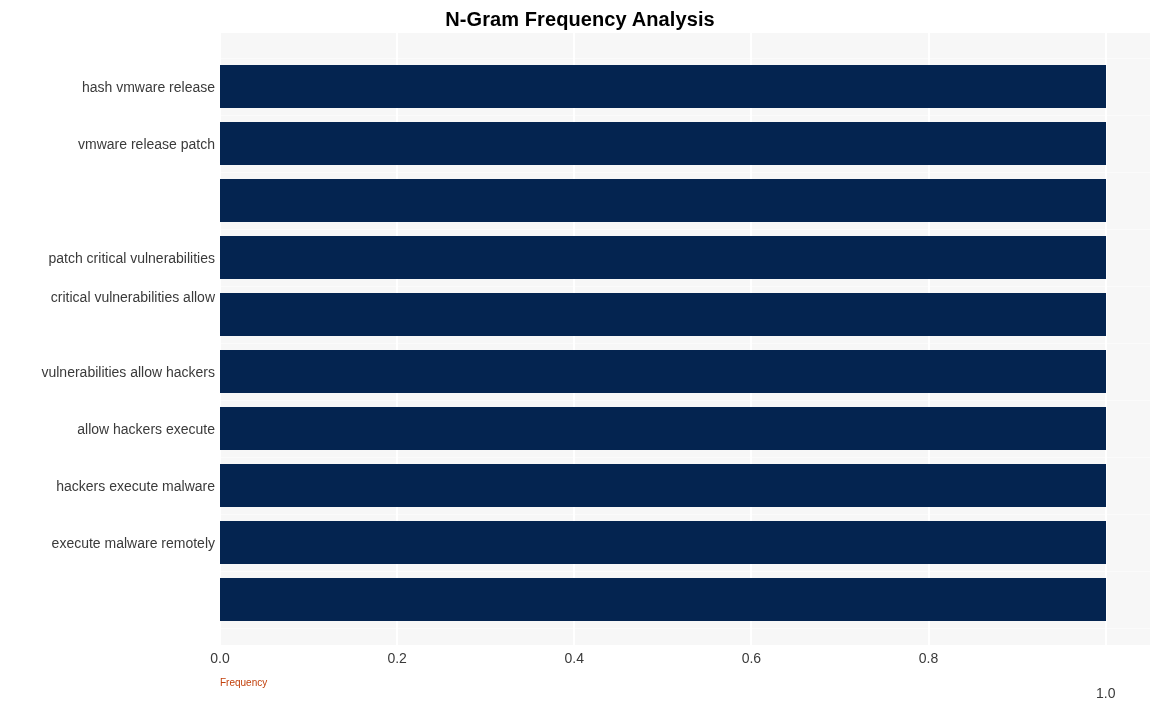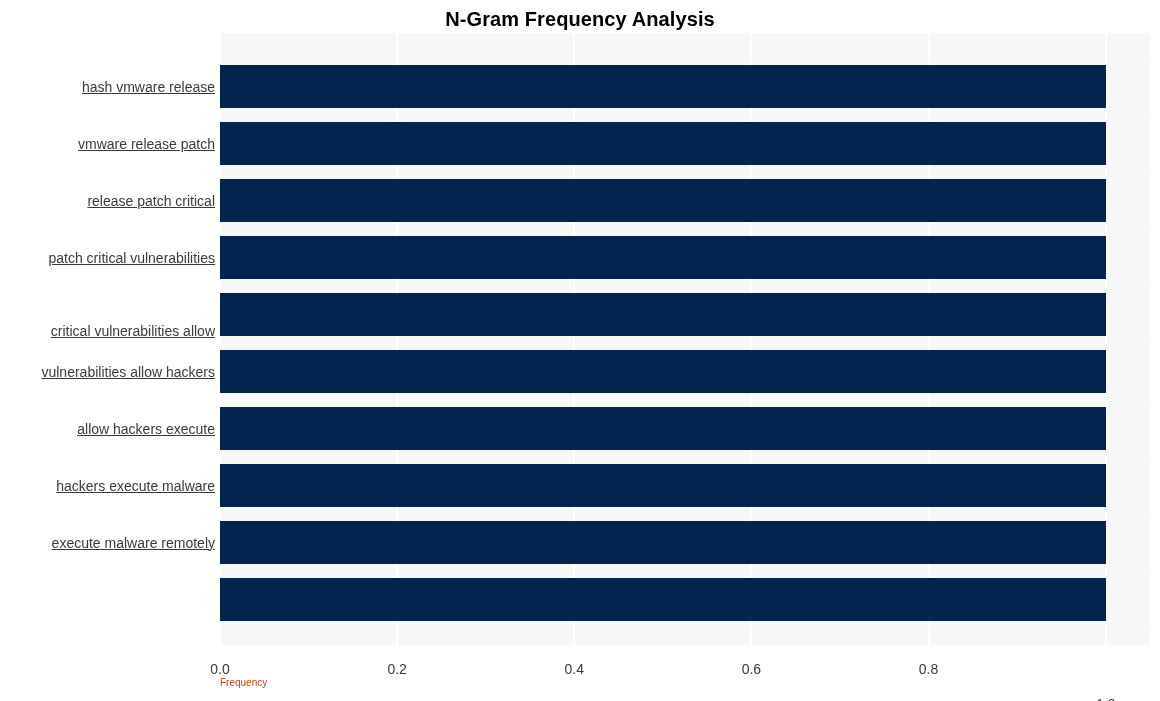--- a/index.html
+++ b/index.html
@@ -75,41 +75,40 @@
   
   .ytick {
     position: absolute;
     right: 0;
     width: 215px;
     text-align: right;
     font-size: 14px;
     color: #3a3a3a;
     line-height: 16px;
     white-space: nowrap;
-    text-decoration: underline;
   }
   #ytick-layer {
     position: absolute;
     left: 0;
     top: 33px;
     width: 215px;
     height: 612px;
   }
 
   
   #xtick-layer {
     position: absolute;
     left: 0;
     top: 648px;
     width: 1160px;
     height: 22px;
   }
   .xtick {
     position: absolute;
-    top: 12px;
+    top: 1px;
     width: 80px;
     margin-left: -40px;
     text-align: center;
     font-size: 14px;
     color: #3a3a3a;
     line-height: 18px;
   }
 
   
   #xlabel {
@@ -162,23 +161,22 @@
         <div class="bar" style="left: 0px; width: 885.714px; top: 374px; background: rgb(4, 36, 80);"></div>
         <div class="bar" style="left: 0px; width: 885.714px; top: 431px; background: rgb(4, 36, 80);"></div>
         <div class="bar" style="left: 0px; width: 885.714px; top: 488px; background: rgb(4, 36, 80);"></div>
         <div class="bar" style="left: 0px; width: 885.714px; top: 545px; background: rgb(4, 36, 80);"></div>
       </div>
   </div>
 
   <div id="ytick-layer">
       <div class="ytick" style="top: 45.5px;">hash vmware release</div>
       <div class="ytick" style="top: 102.5px;">vmware release patch</div>
-      <div class="ytick" style="top: 159.5px;">release patch critical</div>
       <div class="ytick" style="top: 216.5px;">patch critical vulnerabilities</div>
-      <div class="ytick" style="top: 290px;">critical vulnerabilities allow</div>
+      <div class="ytick" style="top: 256px;">critical vulnerabilities allow</div>
       <div class="ytick" style="top: 330.5px;">vulnerabilities allow hackers</div>
       <div class="ytick" style="top: 387.5px;">allow hackers execute</div>
       <div class="ytick" style="top: 444.5px;">hackers execute malware</div>
       <div class="ytick" style="top: 501.5px;">execute malware remotely</div>
     </div>
 
   <div id="xtick-layer">
       <div class="xtick" style="left: 220px;">0.0</div>
       <div class="xtick" style="left: 397.143px;">0.2</div>
       <div class="xtick" style="left: 574.286px;">0.4</div>

